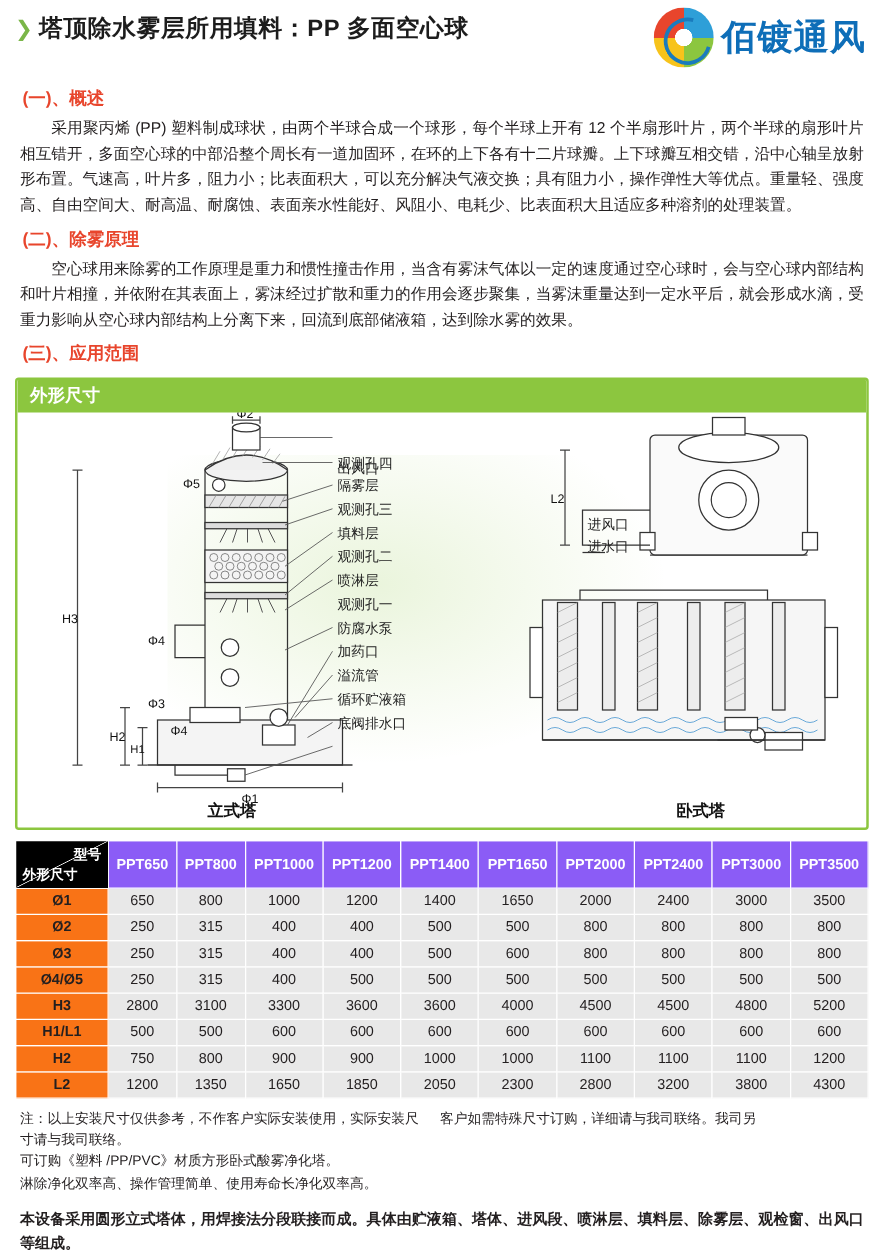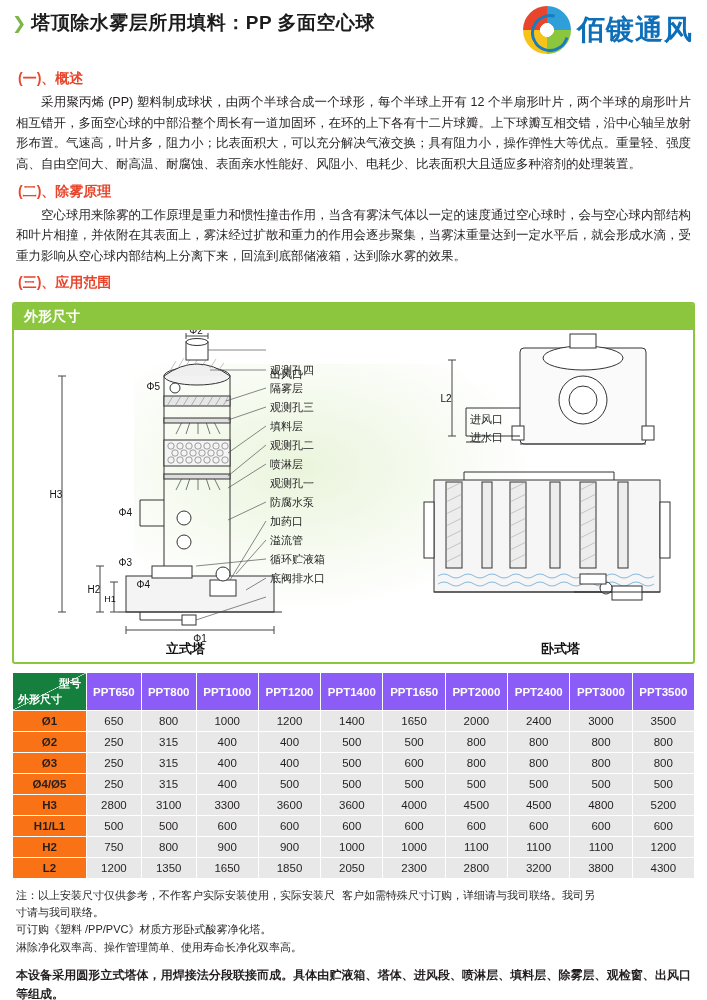--- a/index.html
+++ b/index.html
@@ -57,33 +57,33 @@
     pointer-events:none;
   }
   .dim-canvas { position:absolute; left:0; top:26px; width:100%; height:336px; }
   .cap-v { position:absolute; font-size:11px; color:#222; }
   .fig-caption { position:absolute; font-size:13px; font-weight:bold; color:#111; }
 
   
   table.spec { border-collapse:collapse; width:683px; margin:8px 12px 0 12px; font-size:11.5px; }
   table.spec th, table.spec td { border:1px solid #ffffff; text-align:center; padding:3px 2px; }
   table.spec thead th { background:#8b5cf6; color:#ffffff; font-weight:bold; height:38px; }
-  table.spec thead th.corner { position:relative; width:74px; background:#15803d; }
+  table.spec thead th.corner { position:relative; width:74px; background:#000000; }
   table.spec thead th.corner .diag {
     position:absolute; left:0; top:0; width:100%; height:100%;
     background:linear-gradient(to right bottom, transparent calc(50% - 0.6px), #ffffff 50%, transparent calc(50% + 0.6px));
   }
   table.spec thead th.corner .c-top { position:absolute; right:5px; top:3px; font-size:11px; }
   table.spec thead th.corner .c-bot { position:absolute; left:5px; bottom:3px; font-size:11px; }
   table.spec tbody td { background:#e8e8e8; color:#231f20; height:21px; }
   table.spec tbody tr td:first-child { background:#f97316; font-weight:bold; }
 
   
   .notes { margin:8px 16px 0 16px; font-size:11px; line-height:1.55; color:#231f20; }
-  .notes .row { display:flex; justify-content:space-between; gap:2px; }
+  .notes .row { display:flex; justify-content:space-between; gap:12px; }
   .notes .left { flex:0 0 48%; }
   .notes .right { flex:1; }
   .footer-note { margin:10px 16px 0 16px; font-size:12px; font-weight:bold; line-height:1.6; text-align:justify; }
   svg text { font-family:"Liberation Sans", sans-serif; }
 </style>
 </head>
 <body>
 
 <div class="page">
 

